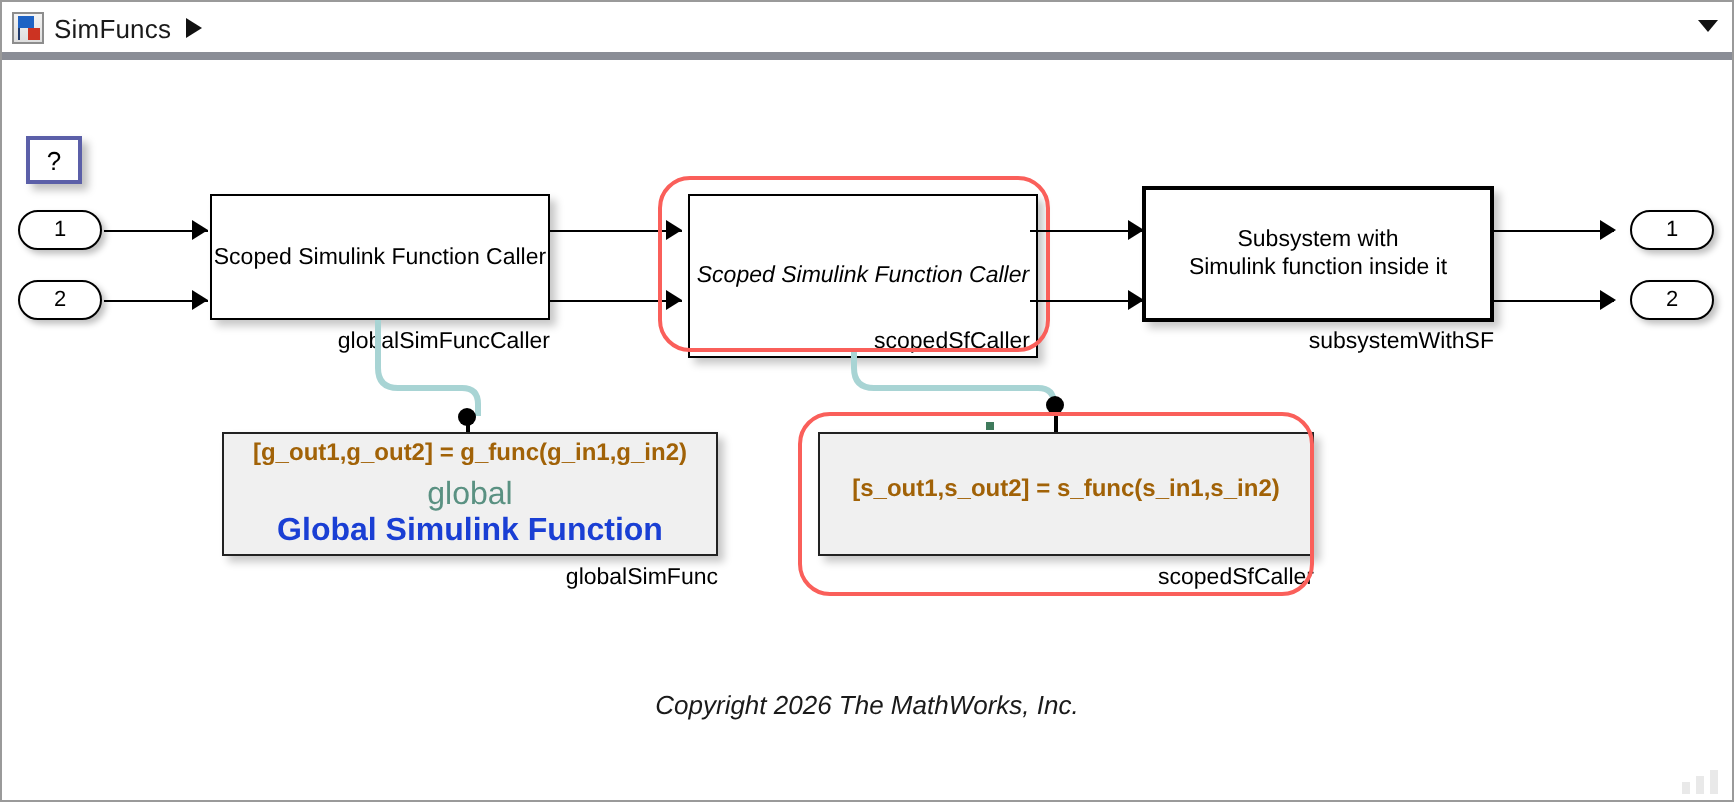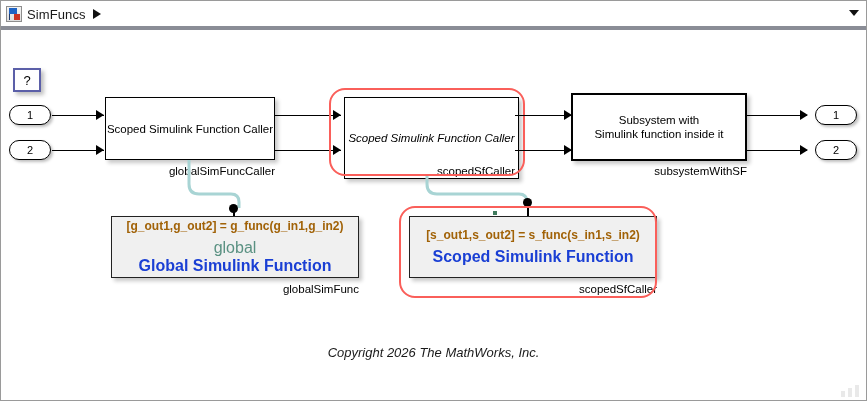--- a/index.html
+++ b/index.html
@@ -349,21 +349,20 @@
     <div class="sf-block" style="left:110px; top:186px; width:248px; height:62px;">
       <div class="sf-signature">[g_out1,g_out2] = g_func(g_in1,g_in2)</div>
       <div class="sf-scope">global</div>
       <div class="sf-title">Global Simulink Function</div>
     </div>
     <div class="blk-name" style="left:110px; top:253px; width:248px;">globalSimFunc</div>
 
     <div class="sf-block" style="left:408px; top:186px; width:248px; height:62px;">
       <div class="sf-signature">[s_out1,s_out2] = s_func(s_in1,s_in2)</div>
       <div class="sf-scope"></div>
-      <div class="sf-title">Scoped Simulink Function</div>
     </div>
     <div class="sf-dot" style="left:492px; top:181px;"></div>
     <div class="blk-name" style="left:408px; top:253px; width:248px;">scopedSfCaller</div>
     <div class="highlight" style="left:398px; top:176px; width:258px; height:92px;"></div>
 
     <div id="copyright" style="top:315px;">Copyright 2026 The MathWorks, Inc.</div>
 
   </div>
 
   <div id="resize-grip">

